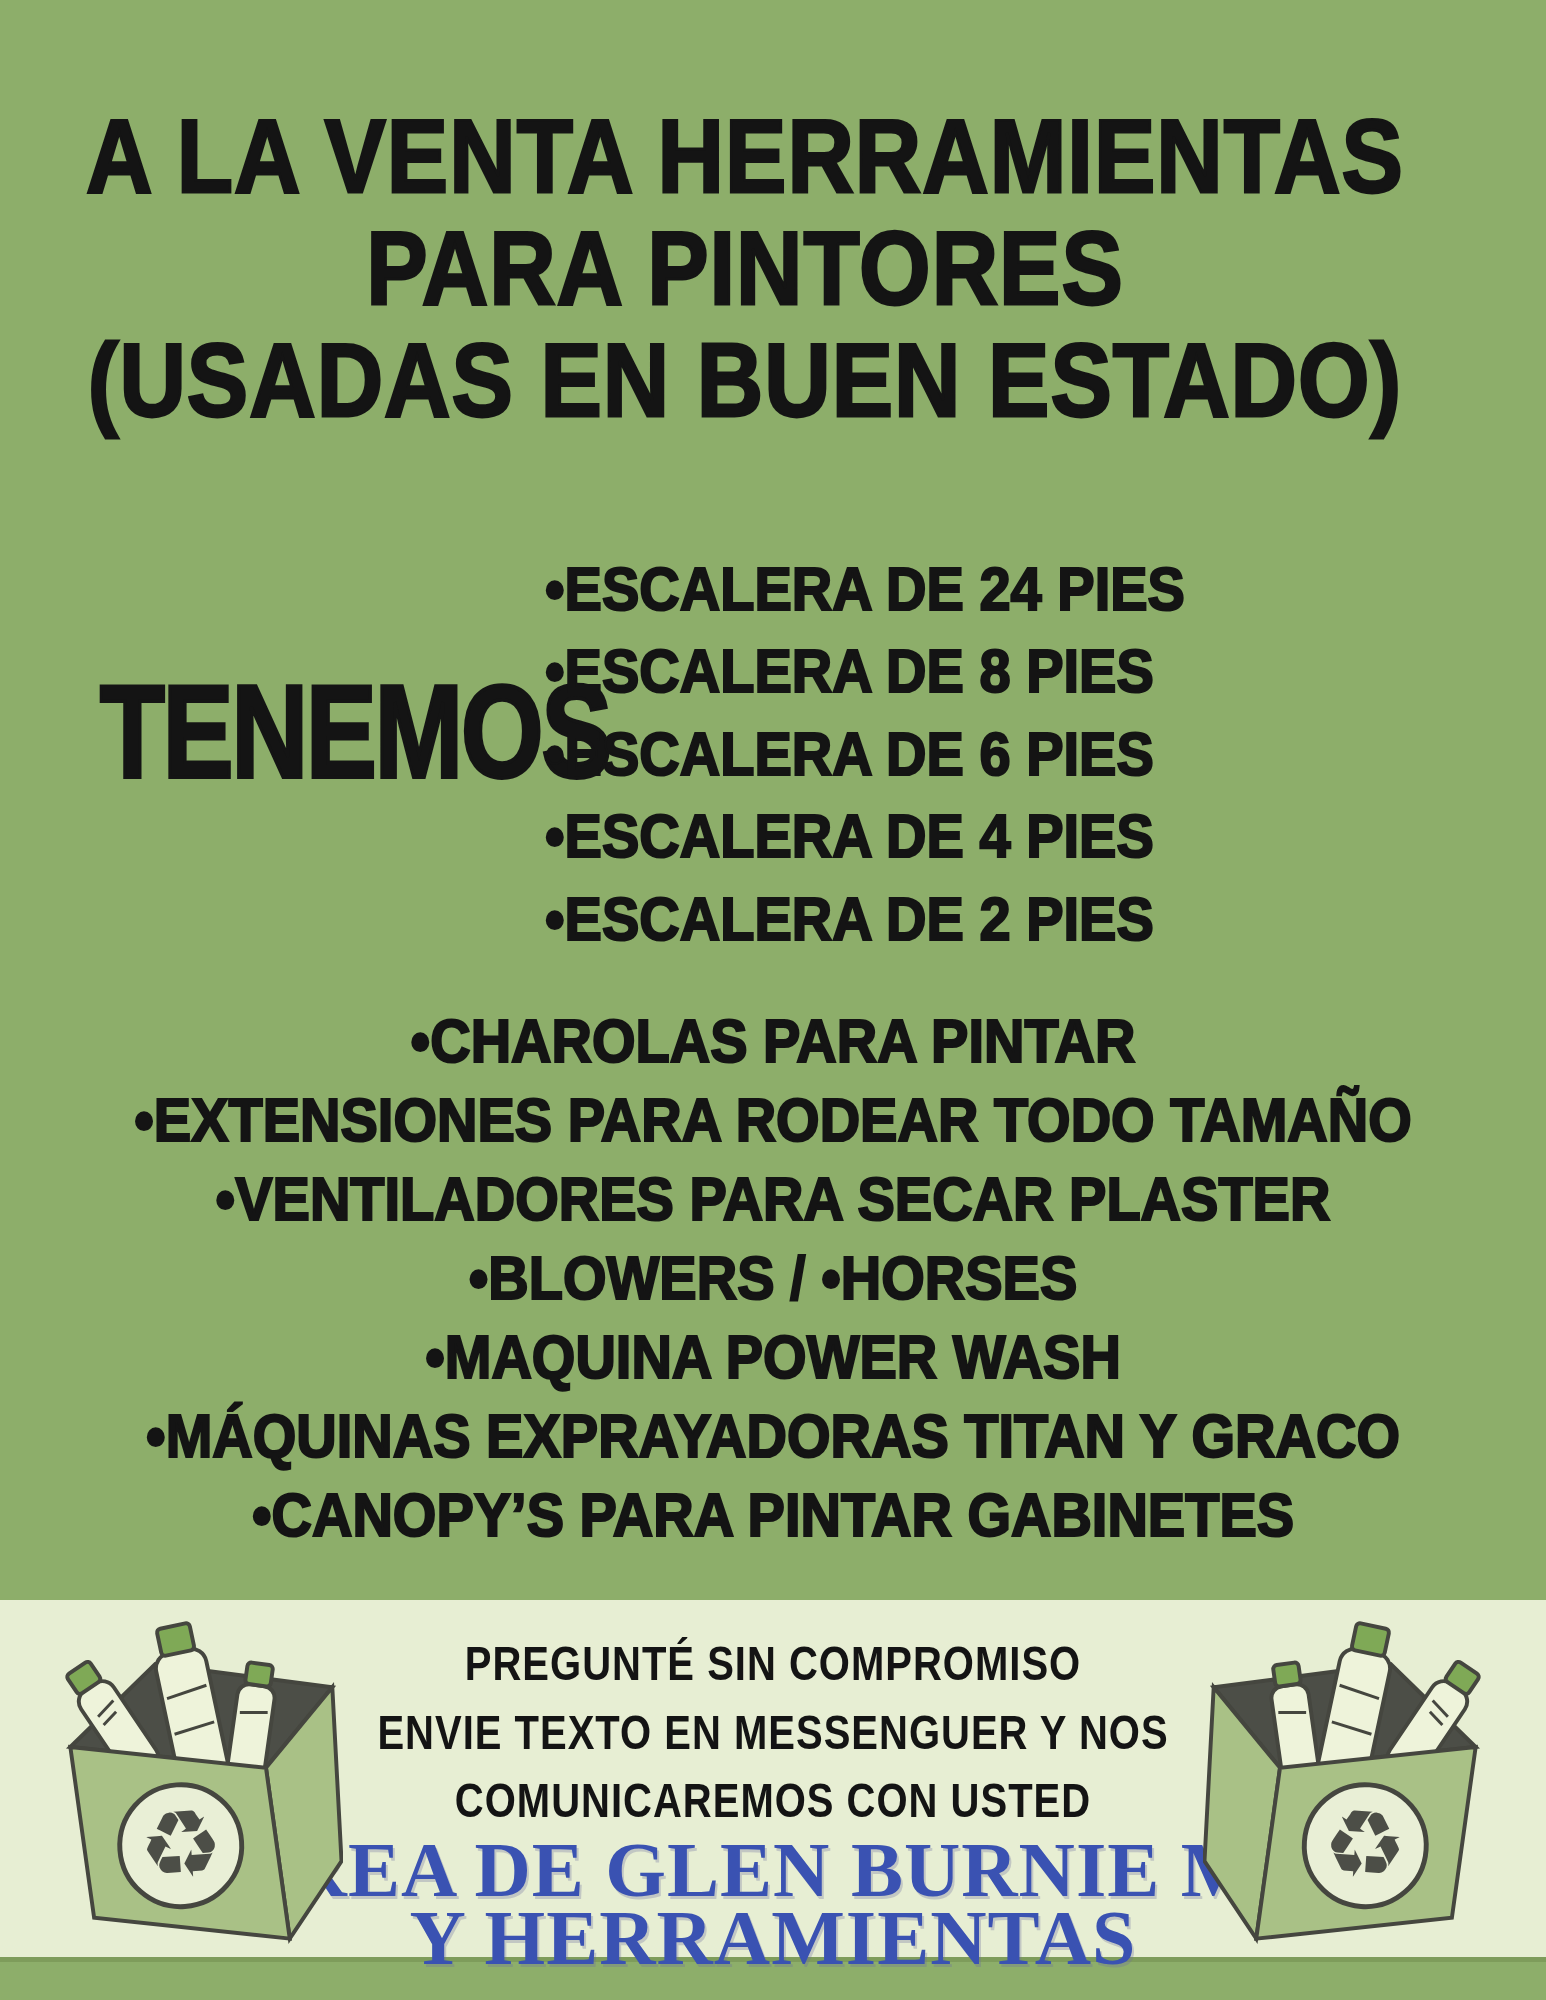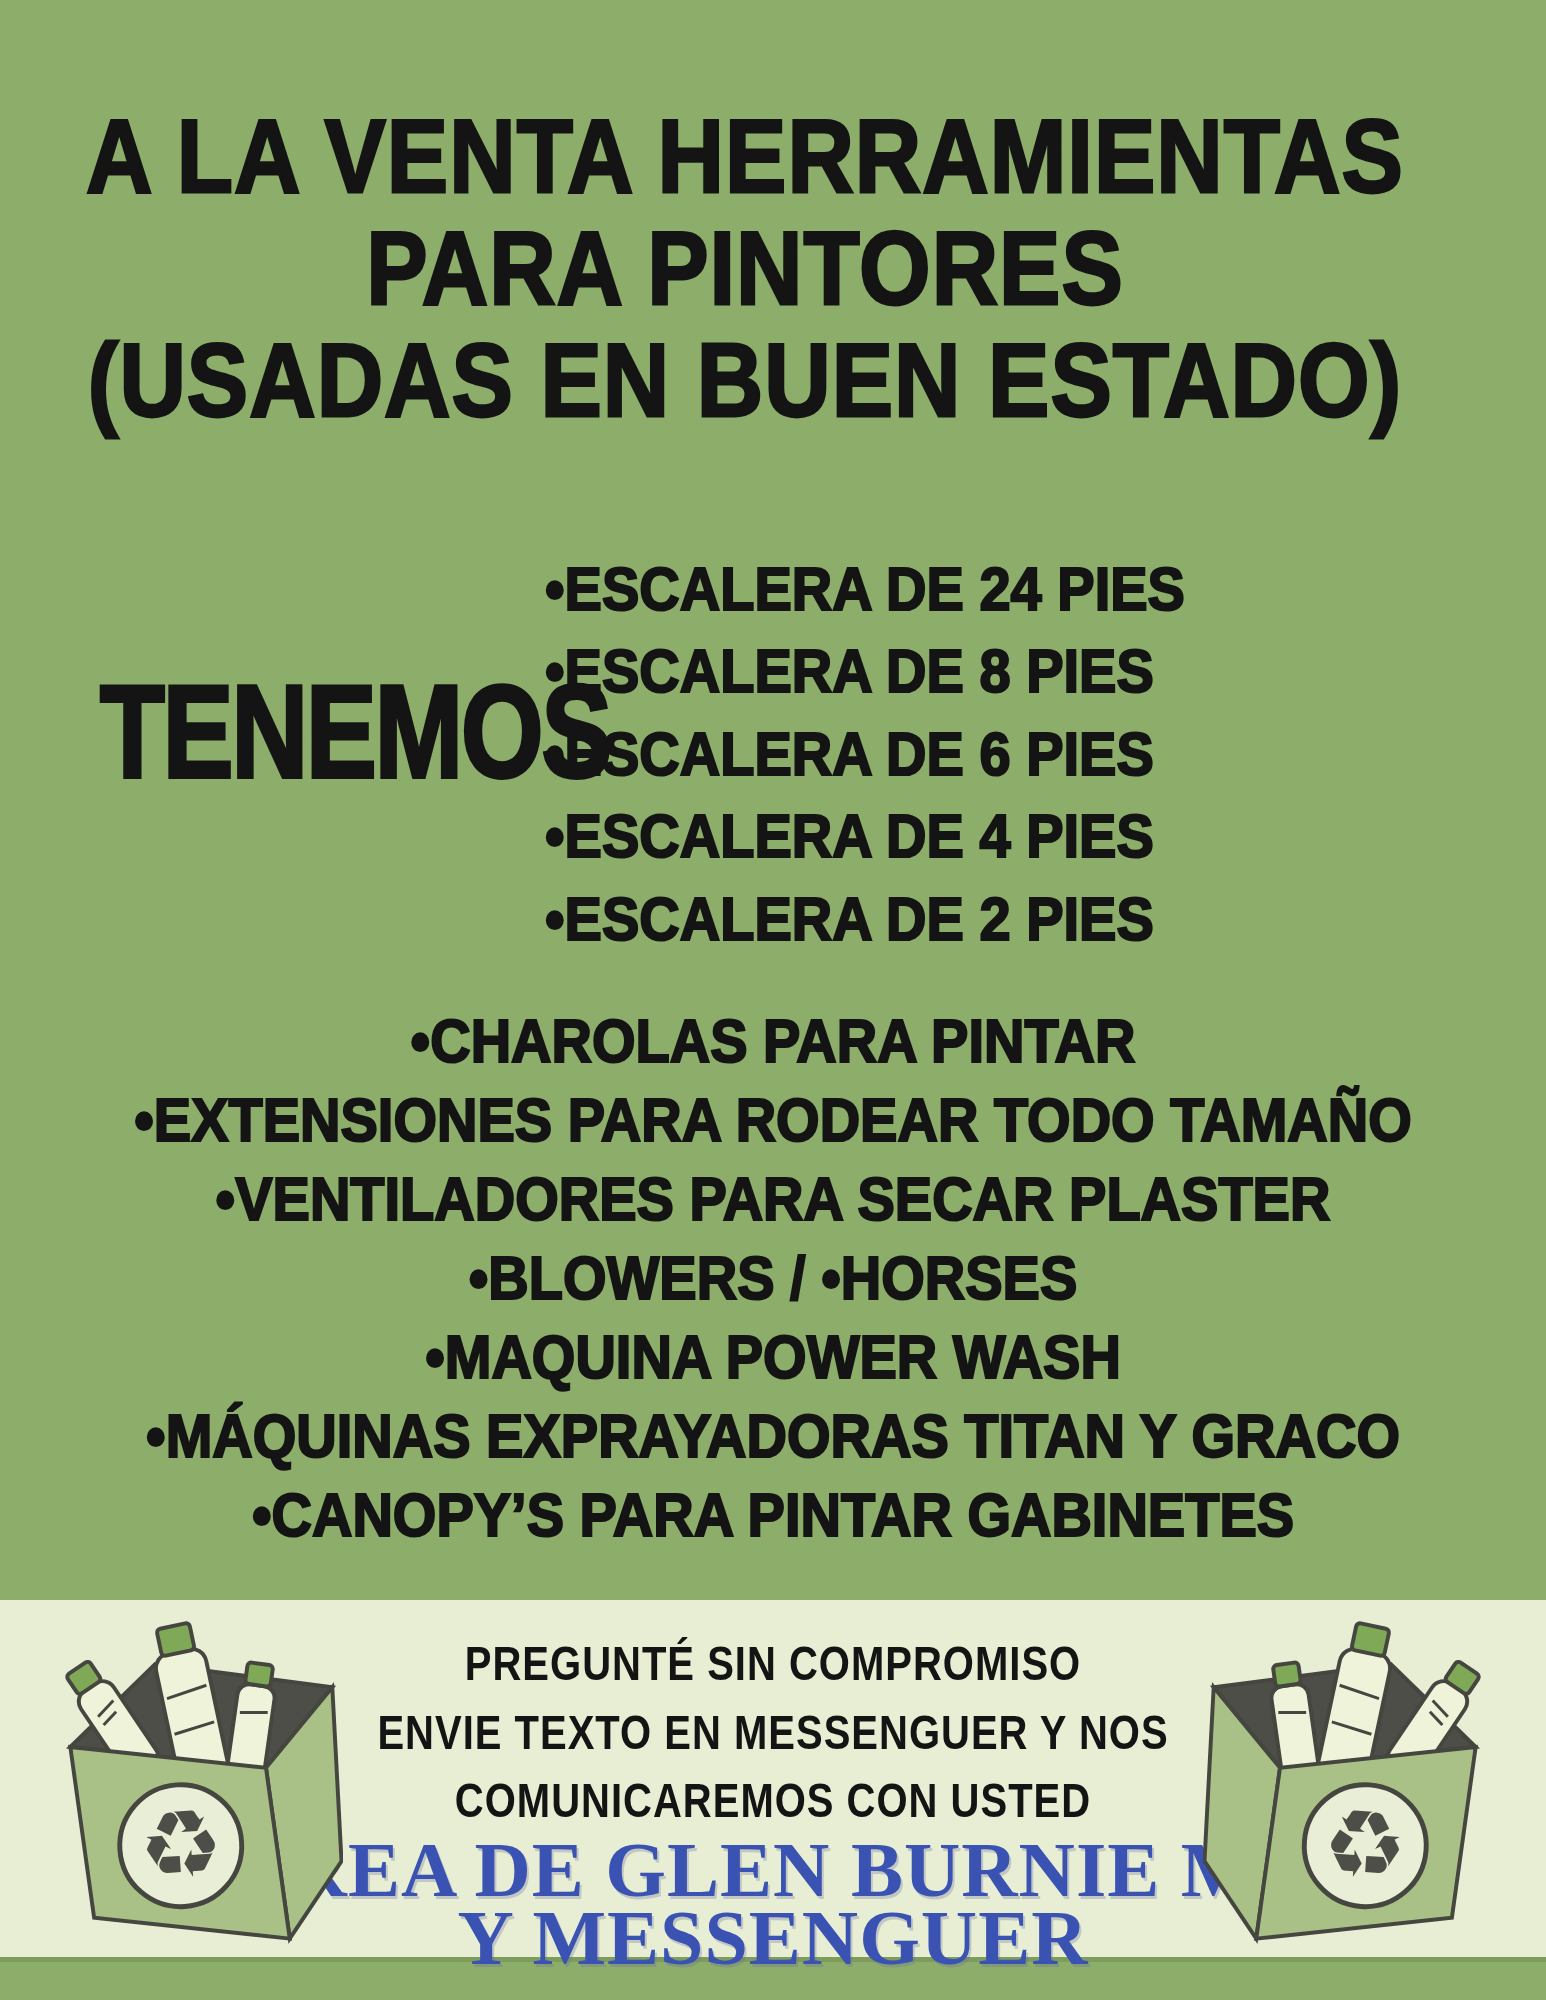--- a/index.html
+++ b/index.html
@@ -111,21 +111,21 @@
   <div class="bottom-bar"></div>
 
   <div class="contact-block">
     <div>PREGUNTÉ SIN COMPROMISO</div>
     <div>ENVIE TEXTO EN MESSENGUER Y NOS</div>
     <div>COMUNICAREMOS CON USTED</div>
   </div>
 
   <div class="area-block">
     <div>ÁREA DE GLEN BURNIE MD</div>
-    <div>Y MESSENGUER</div>
+    <div>Y HERRAMIENTAS</div>
   </div>
 
   <div class="recycle-box left">
     <svg viewBox="0 0 300 350">
       <g transform="rotate(-4 150 200)">
 
         <polygon points="28,120 120,42 298,78 225,155" fill="#4c4e47" stroke="#45463f" stroke-width="4"></polygon>
 
         <g transform="rotate(-30 72 95)">
           <rect x="52" y="55" width="40" height="105" rx="14" fill="#eef3da" stroke="#45463f" stroke-width="4"></rect>

